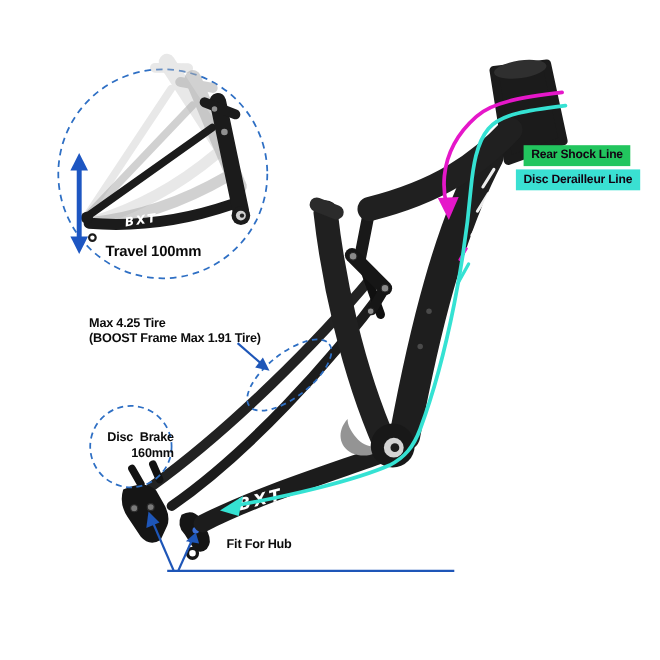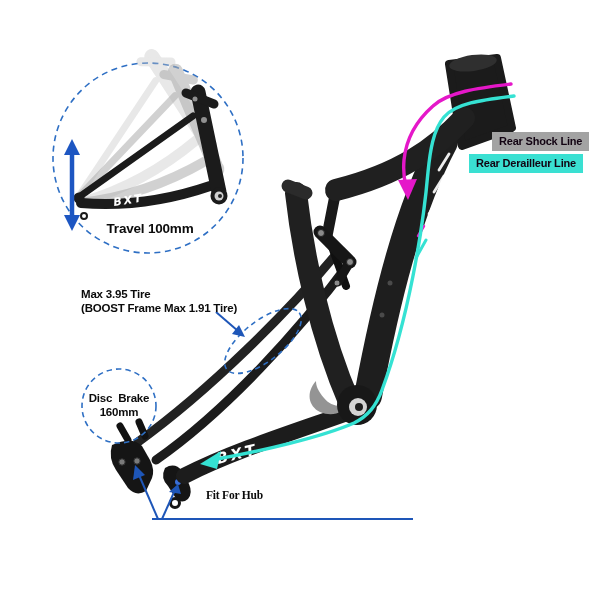--- a/index.html
+++ b/index.html
@@ -5,29 +5,29 @@
   html,body{margin:0;padding:0;background:#fff;}
   .stage{
     position:relative;width:600px;height:600px;background:#ffffff;
     font-family:"Liberation Sans",sans-serif;overflow:hidden;
   }
   .stage svg{position:absolute;left:0;top:0;}
   .ann{
     position:absolute;color:#0b0b0b;font-weight:bold;
     font-size:11.5px;line-height:14px;letter-spacing:-0.2px;white-space:nowrap;
   }
-  .travel-label{left:96px;top:222px;width:108px;text-align:center;font-size:13.5px;}
+  .travel-label{left:96px;top:222px;width:108px;font-size:13.5px;}
   .max-tire{left:81px;top:287px;}
-  .disc-brake{left:80px;top:392px;width:78px;text-align:center;line-height:13.5px;word-spacing:3px;}
-  .hub{left:206px;top:489px;line-height:13px;font-family:Liberation Serif, serif;}
+  .disc-brake{left:80px;top:392px;width:78px;text-align:right;line-height:13.5px;word-spacing:3px;}
+  .hub{left:206px;top:489px;line-height:13px;}
   .tag{
     position:absolute;color:#120312;font-weight:bold;font-size:11px;line-height:19px;
     padding:0 7px;letter-spacing:-0.2px;white-space:nowrap;text-align:center;
   }
-  .tag-shock{left:492px;top:132px;background:#a3a3a3;}
+  .tag-shock{left:476px;top:132px;background:#22c55e;}
   .tag-derailleur{left:469px;top:154px;background:#3ae0d2;}
 </style>
 </head>
 <body>
 
 <div class="stage">
 
 <svg width="600" height="600" viewBox="0 0 600 600">
 
   <g>
@@ -153,24 +153,24 @@
       <polygon points="135,465 145,475 133,480" fill="#1e56b8"></polygon>
       <line x1="162" y1="519" x2="175" y2="490" stroke="#1e56b8" stroke-width="2"></line>
       <polygon points="178,484 169,492 181,494" fill="#1e56b8"></polygon>
     </g>
   </g>
 </svg>
 
 <div class="ann travel-label">Travel 100mm</div>
 
 <div class="tag tag-shock">Rear Shock Line</div>
-<div class="tag tag-derailleur">Rear Derailleur Line</div>
+<div class="tag tag-derailleur">Disc Derailleur Line</div>
 
 <div class="ann max-tire">
-  <div>Max 3.95 Tire</div>
+  <div>Max 4.25 Tire</div>
   <div>(BOOST Frame Max 1.91 Tire)</div>
 </div>
 
 <div class="ann disc-brake">
   <div>Disc Brake</div>
   <div>160mm</div>
 </div>
 
 <div class="ann hub">
   <div>Fit For Hub</div>

